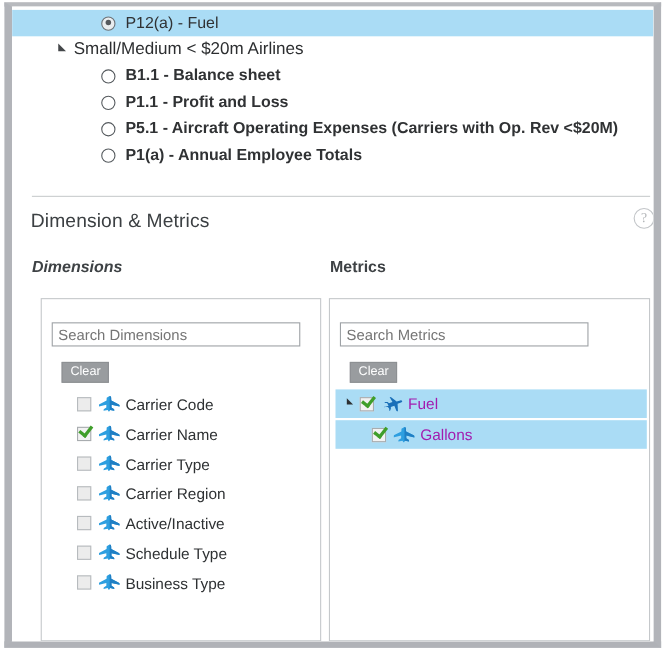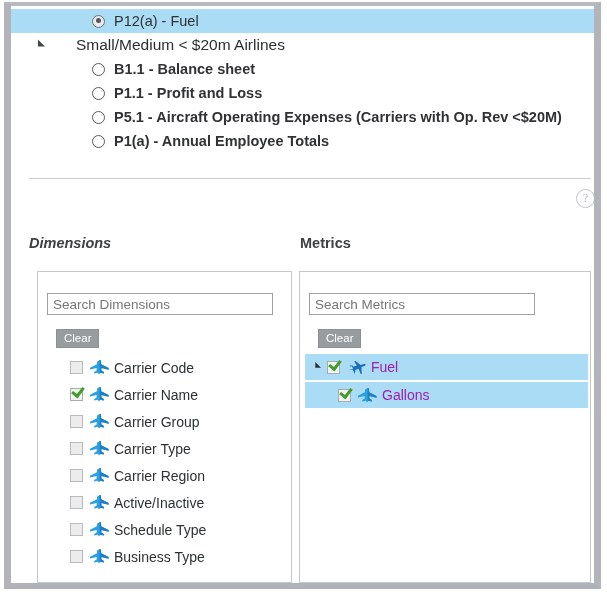--- a/index.html
+++ b/index.html
@@ -46,21 +46,21 @@
     display: flex;
     align-items: center;
     font-size: 14.5px;
     color: #303234;
     white-space: nowrap;
   }
   .tree-row.selected {
     background: #aadcf5;
   }
   .tree-row.leaf     { padding-left: 81px; }
-  .tree-row.group    { padding-left: 23px; gap: 24px; }
+  .tree-row.group    { padding-left: 38px; }
   .tree-row.leaf2    { padding-left: 81px; font-weight: bold; }
 
   .radio {
     width: 13px; height: 13px;
     border: 1.6px solid #555a5e;
     border-radius: 50%;
     display: inline-block;
     flex: 0 0 auto;
     background: transparent;
     position: relative;
@@ -260,20 +260,21 @@
         </div>
 
         <div class="tree-row leaf2">
           <span class="radio"></span>
           <span>P1(a) - Annual Employee Totals</span>
         </div>
       </div>
 
       <div class="divider"></div>
 
+      <div class="section-title">Dimension &amp; Metrics</div>
       <div class="help-icon">?</div>
 
       <div class="col-label dim">Dimensions</div>
       <div class="col-label met">Metrics</div>
 
       <div class="panel dimensions">
         <input class="search" type="text" placeholder="Search Dimensions" style="">
         <button class="clear-btn">Clear</button>
 
         <div class="list">
@@ -293,30 +294,20 @@
             <span class="chk on"></span>
             <span class="plane">
               <svg viewBox="0 0 20 17" width="20" height="17">
                 <path d="M9.9 1.1c.7 0 1.1.7 1.15 1.6l.12 2.5 6.9 3.5c.45.22.6.55.6.95v1.0l-7.3-1.7.0 2.5 2.1 1.35c.3.2.4.45.4.8v.8l-3.7-.75-.85 1.5h-.6l-.85-1.5-3.7.75v-.8c0-.35.1-.6.4-.8l2.1-1.35 0-2.5-7.3 1.7v-1.0c0-.4.15-.73.6-.95l6.9-3.5.12-2.5C8.8 1.8 9.2 1.1 9.9 1.1z" fill="#2e9fe0"></path>
                 <path d="M9.9 1.1c.7 0 1.1.7 1.15 1.6l.12 2.5 6.9 3.5c.45.22.6.55.6.95v1.0l-7.3-1.7.0 2.5 2.1 1.35c.3.2.4.45.4.8v.8l-3.7-.75-.45.8V1.1z" fill="#1f7fc4"></path>
               </svg>
             </span>
             <span>Carrier Name</span>
           </div>
 
-          <div class="item">
-            <span class="chk"></span>
-            <span class="plane">
-              <svg viewBox="0 0 20 17" width="20" height="17">
-                <path d="M9.9 1.1c.7 0 1.1.7 1.15 1.6l.12 2.5 6.9 3.5c.45.22.6.55.6.95v1.0l-7.3-1.7.0 2.5 2.1 1.35c.3.2.4.45.4.8v.8l-3.7-.75-.85 1.5h-.6l-.85-1.5-3.7.75v-.8c0-.35.1-.6.4-.8l2.1-1.35 0-2.5-7.3 1.7v-1.0c0-.4.15-.73.6-.95l6.9-3.5.12-2.5C8.8 1.8 9.2 1.1 9.9 1.1z" fill="#2e9fe0"></path>
-                <path d="M9.9 1.1c.7 0 1.1.7 1.15 1.6l.12 2.5 6.9 3.5c.45.22.6.55.6.95v1.0l-7.3-1.7.0 2.5 2.1 1.35c.3.2.4.45.4.8v.8l-3.7-.75-.45.8V1.1z" fill="#1f7fc4"></path>
-              </svg>
-            </span>
-            <span>Carrier Group</span>
-          </div>
 
           <div class="item">
             <span class="chk"></span>
             <span class="plane">
               <svg viewBox="0 0 20 17" width="20" height="17">
                 <path d="M9.9 1.1c.7 0 1.1.7 1.15 1.6l.12 2.5 6.9 3.5c.45.22.6.55.6.95v1.0l-7.3-1.7.0 2.5 2.1 1.35c.3.2.4.45.4.8v.8l-3.7-.75-.85 1.5h-.6l-.85-1.5-3.7.75v-.8c0-.35.1-.6.4-.8l2.1-1.35 0-2.5-7.3 1.7v-1.0c0-.4.15-.73.6-.95l6.9-3.5.12-2.5C8.8 1.8 9.2 1.1 9.9 1.1z" fill="#2e9fe0"></path>
                 <path d="M9.9 1.1c.7 0 1.1.7 1.15 1.6l.12 2.5 6.9 3.5c.45.22.6.55.6.95v1.0l-7.3-1.7.0 2.5 2.1 1.35c.3.2.4.45.4.8v.8l-3.7-.75-.45.8V1.1z" fill="#1f7fc4"></path>
               </svg>
             </span>
             <span>Carrier Type</span>

